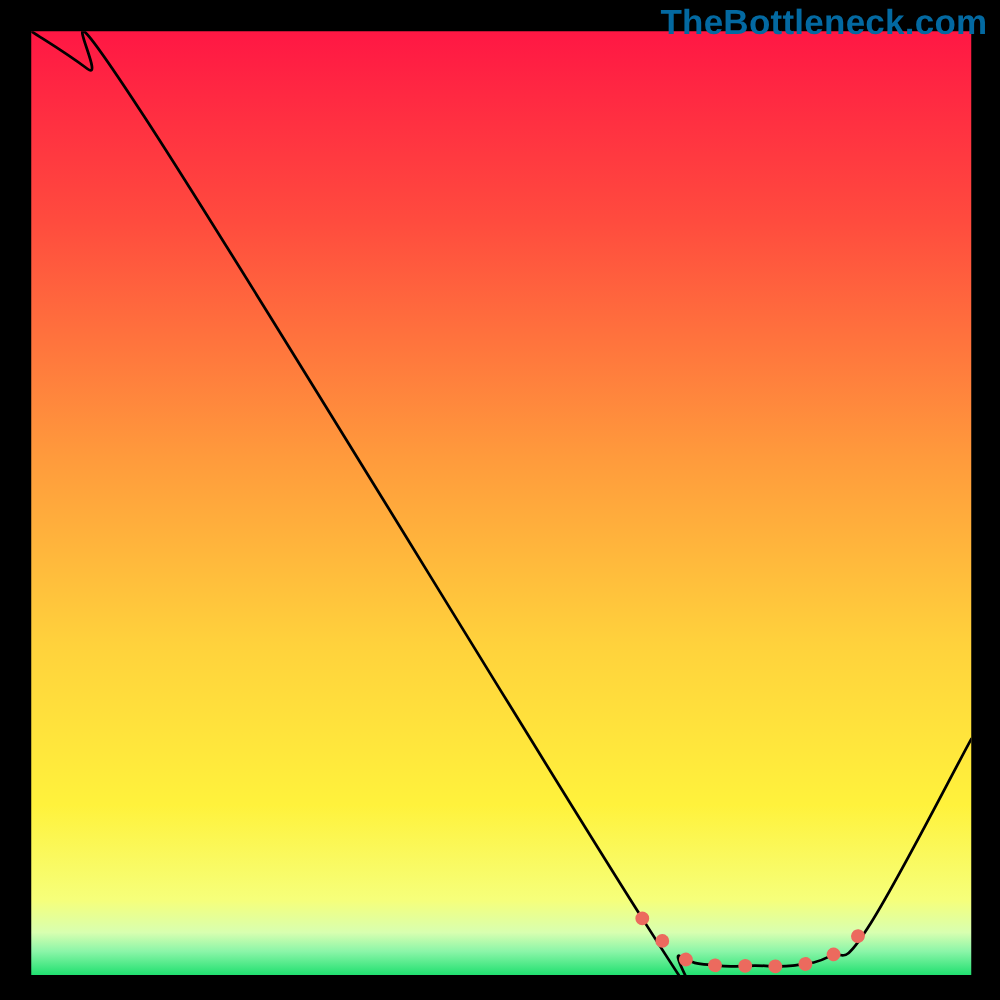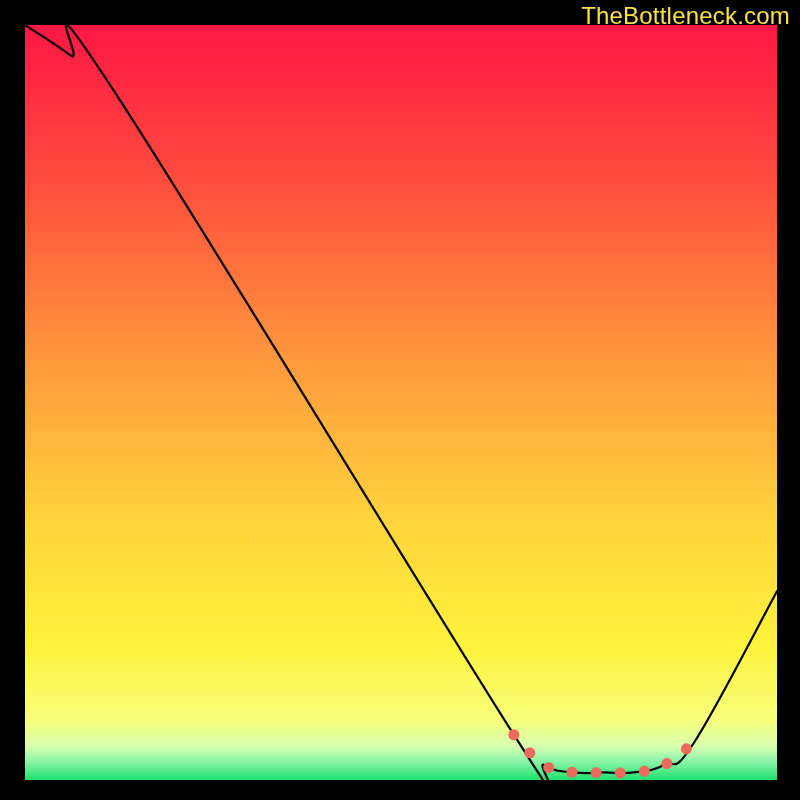--- a/index.html
+++ b/index.html
@@ -14,23 +14,23 @@
   .stage {
     position: relative;
     width: 800px;
     height: 800px;
     background: #000;
   }
   .watermark {
     position: absolute;
     top: 2px;
     right: 10px;
-    color: #fde047;
-    font-size: 24px;
-    font-weight: 400;
+    color: #0369a1;
+    font-size: 28px;
+    font-weight: 700;
     letter-spacing: 0.2px;
     z-index: 3;
     user-select: none;
   }
   svg {
     position: absolute;
     left: 0;
     top: 0;
     z-index: 1;
   }

